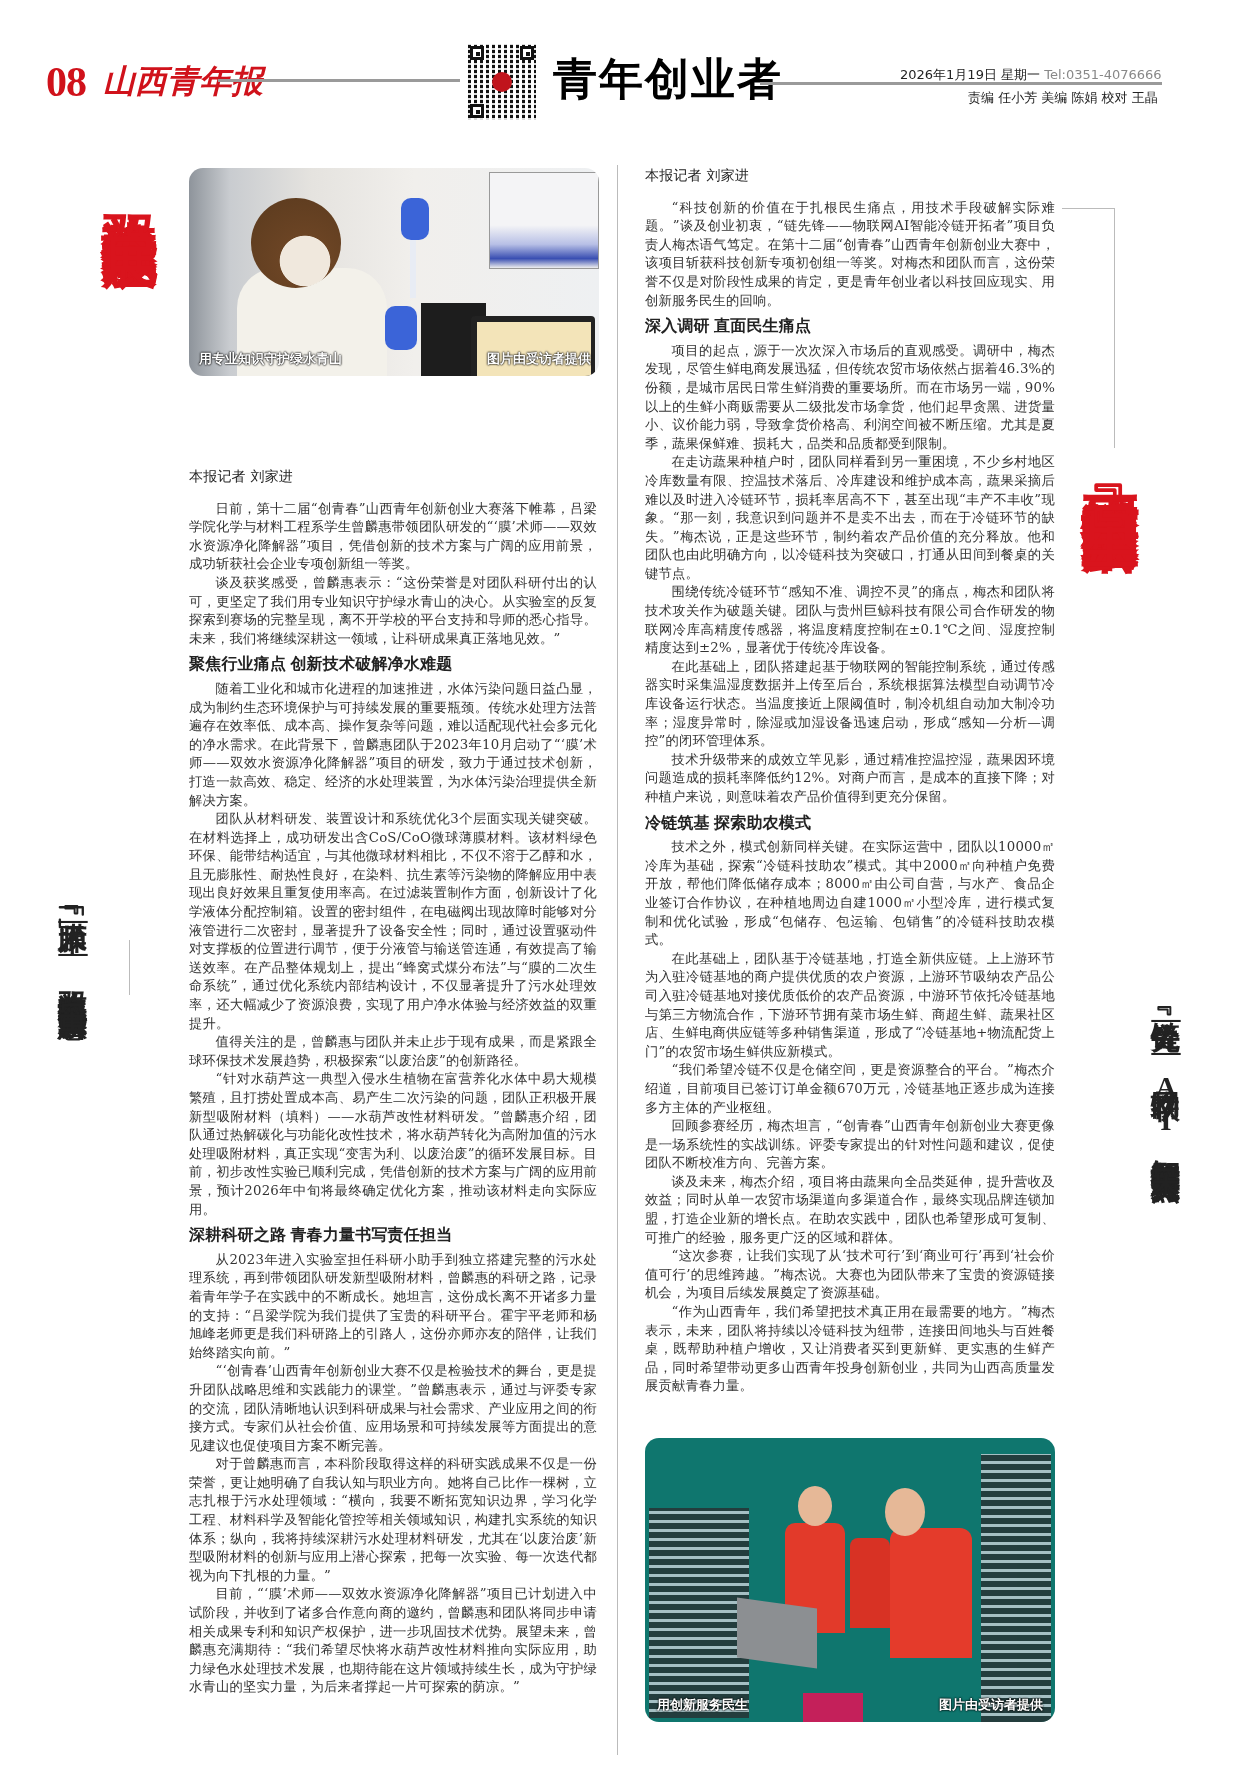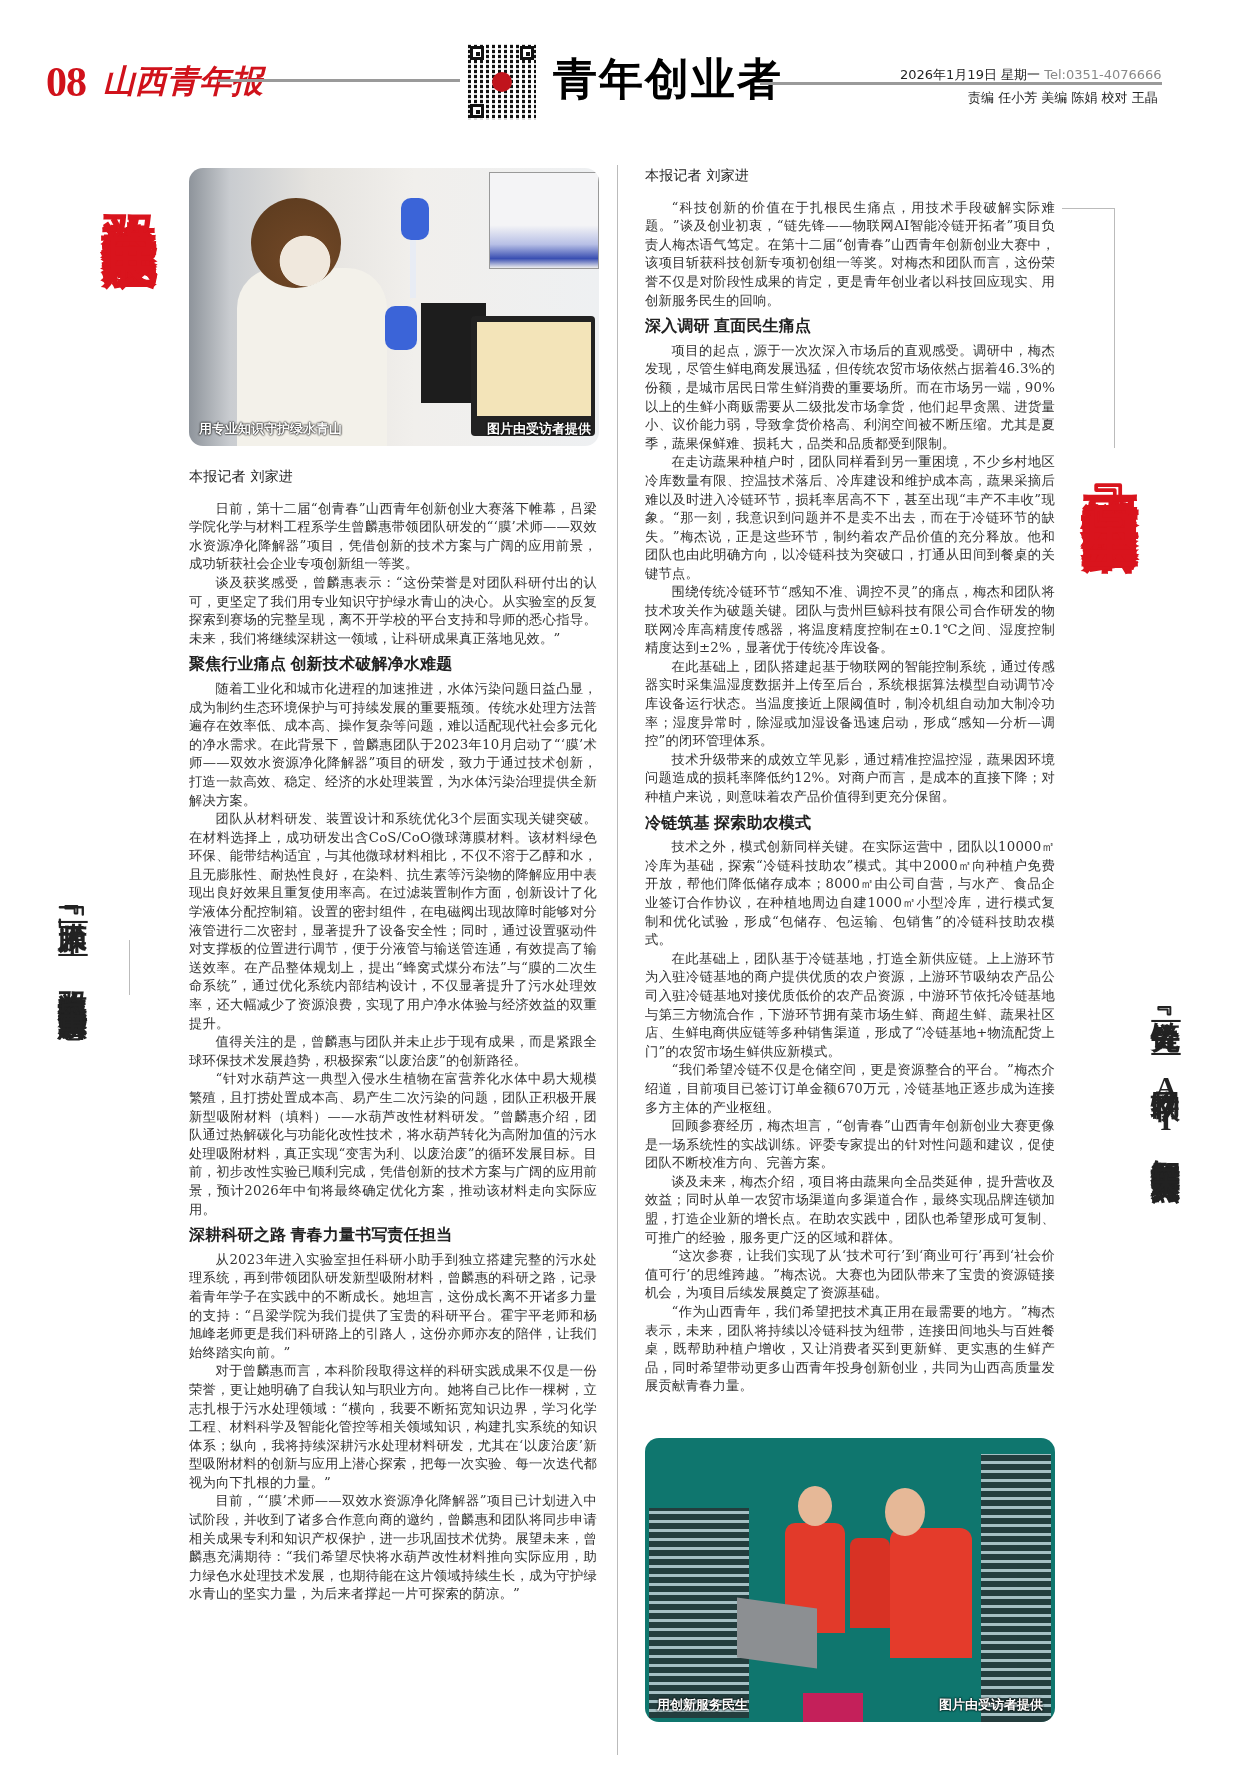--- a/index.html
+++ b/index.html
@@ -52,21 +52,21 @@
 <div class="abs date">
   <span>2026年1月19日 星期一</span>
   <span class="tel">Tel:0351-4076666</span>
 </div>
 <div class="abs editors">责编 任小芳 美编 陈娟 校对 王晶</div>
 
 <div class="abs vt vt-black" style="left:57px;top:168px;font-size:29px;line-height:32px;letter-spacing:1px;height:820px;">『「膜」术师——双效水资源净化降解器』项目负责人曾麟惠</div>
 <div class="abs vt vt-red" style="left:99px;top:170px;font-size:56px;line-height:62px;letter-spacing:2px;">双效净水技术赋能绿色发展</div>
 <div class="vline" style="left:129px;top:940px;height:55px;"></div>
 
-<div class="photo" style="left:189px;top:168px;width:410px;height:278px;
+<div class="photo" style="left:189px;top:168px;width:410px;height:208px;
   background:linear-gradient(90deg,#8e949b 0%,#c9ccd0 10%,#e5e3df 30%,#f1efec 55%,#eef0f2 100%);">
   <div style="position:absolute;left:300px;top:4px;width:108px;height:95px;background:linear-gradient(180deg,#f4f4f6 55%,#b8c0e6 75%,#3a4fb2 90%,#eee 100%);border:1px solid #999;"></div>
   <div style="position:absolute;left:48px;top:100px;width:150px;height:178px;background:#f3f1ea;border-radius:40px 40px 0 0;"></div>
   <div style="position:absolute;left:62px;top:30px;width:90px;height:90px;border-radius:50%;background:radial-gradient(circle at 60% 70%,#f0e8dd 30%,#6b4424 31%,#5a3a1e 100%);"></div>
   <div style="position:absolute;left:221px;top:30px;width:6px;height:100px;background:#e8ecf4;"></div>
   <div style="position:absolute;left:212px;top:30px;width:28px;height:42px;background:#3b64d8;border-radius:10px;"></div>
   <div style="position:absolute;left:196px;top:138px;width:32px;height:44px;background:#3b64d8;border-radius:10px;"></div>
   <div style="position:absolute;left:232px;top:135px;width:65px;height:100px;background:#1d1d1d;"></div>
   <div style="position:absolute;left:282px;top:148px;width:124px;height:120px;background:#222;border-radius:4px;">
     <div style="position:absolute;left:6px;top:6px;right:4px;bottom:20px;background:#f3e4b9;"></div>
@@ -79,20 +79,21 @@
   <div class="byline" style="margin-bottom:14px;">本报记者 刘家进</div>
   <p>日前，第十二届“创青春”山西青年创新创业大赛落下帷幕，吕梁学院化学与材料工程系学生曾麟惠带领团队研发的“‘膜’术师——双效水资源净化降解器”项目，凭借创新的技术方案与广阔的应用前景，成功斩获社会企业专项创新组一等奖。</p>
   <p>谈及获奖感受，曾麟惠表示：“这份荣誉是对团队科研付出的认可，更坚定了我们用专业知识守护绿水青山的决心。从实验室的反复探索到赛场的完整呈现，离不开学校的平台支持和导师的悉心指导。未来，我们将继续深耕这一领域，让科研成果真正落地见效。”</p>
   <div class="subhead">聚焦行业痛点 创新技术破解净水难题</div>
   <p>随着工业化和城市化进程的加速推进，水体污染问题日益凸显，成为制约生态环境保护与可持续发展的重要瓶颈。传统水处理方法普遍存在效率低、成本高、操作复杂等问题，难以适配现代社会多元化的净水需求。在此背景下，曾麟惠团队于2023年10月启动了“‘膜’术师——双效水资源净化降解器”项目的研发，致力于通过技术创新，打造一款高效、稳定、经济的水处理装置，为水体污染治理提供全新解决方案。</p>
   <p>团队从材料研发、装置设计和系统优化3个层面实现关键突破。在材料选择上，成功研发出含CoS/CoO微球薄膜材料。该材料绿色环保、能带结构适宜，与其他微球材料相比，不仅不溶于乙醇和水，且无膨胀性、耐热性良好，在染料、抗生素等污染物的降解应用中表现出良好效果且重复使用率高。在过滤装置制作方面，创新设计了化学液体分配控制箱。设置的密封组件，在电磁阀出现故障时能够对分液管进行二次密封，显著提升了设备安全性；同时，通过设置驱动件对支撑板的位置进行调节，便于分液管与输送管连通，有效提高了输送效率。在产品整体规划上，提出“蜂窝式煤分布法”与“膜的二次生命系统”，通过优化系统内部结构设计，不仅显著提升了污水处理效率，还大幅减少了资源浪费，实现了用户净水体验与经济效益的双重提升。</p>
   <p>值得关注的是，曾麟惠与团队并未止步于现有成果，而是紧跟全球环保技术发展趋势，积极探索“以废治废”的创新路径。</p>
   <p>“针对水葫芦这一典型入侵水生植物在富营养化水体中易大规模繁殖，且打捞处置成本高、易产生二次污染的问题，团队正积极开展新型吸附材料（填料）——水葫芦改性材料研发。”曾麟惠介绍，团队通过热解碳化与功能化改性技术，将水葫芦转化为高附加值的污水处理吸附材料，真正实现“变害为利、以废治废”的循环发展目标。目前，初步改性实验已顺利完成，凭借创新的技术方案与广阔的应用前景，预计2026年中旬将最终确定优化方案，推动该材料走向实际应用。</p>
   <div class="subhead">深耕科研之路 青春力量书写责任担当</div>
   <p>从2023年进入实验室担任科研小助手到独立搭建完整的污水处理系统，再到带领团队研发新型吸附材料，曾麟惠的科研之路，记录着青年学子在实践中的不断成长。她坦言，这份成长离不开诸多力量的支持：“吕梁学院为我们提供了宝贵的科研平台。霍宇平老师和杨旭峰老师更是我们科研路上的引路人，这份亦师亦友的陪伴，让我们始终踏实向前。”</p>
+  <p>“‘创青春’山西青年创新创业大赛不仅是检验技术的舞台，更是提升团队战略思维和实践能力的课堂。”曾麟惠表示，通过与评委专家的交流，团队清晰地认识到科研成果与社会需求、产业应用之间的衔接方式。专家们从社会价值、应用场景和可持续发展等方面提出的意见建议也促使项目方案不断完善。</p>
   <p>对于曾麟惠而言，本科阶段取得这样的科研实践成果不仅是一份荣誉，更让她明确了自我认知与职业方向。她将自己比作一棵树，立志扎根于污水处理领域：“横向，我要不断拓宽知识边界，学习化学工程、材料科学及智能化管控等相关领域知识，构建扎实系统的知识体系；纵向，我将持续深耕污水处理材料研发，尤其在‘以废治废’新型吸附材料的创新与应用上潜心探索，把每一次实验、每一次迭代都视为向下扎根的力量。”</p>
   <p>目前，“‘膜’术师——双效水资源净化降解器”项目已计划进入中试阶段，并收到了诸多合作意向商的邀约，曾麟惠和团队将同步申请相关成果专利和知识产权保护，进一步巩固技术优势。展望未来，曾麟惠充满期待：“我们希望尽快将水葫芦改性材料推向实际应用，助力绿色水处理技术发展，也期待能在这片领域持续生长，成为守护绿水青山的坚实力量，为后来者撑起一片可探索的荫凉。”</p>
 </div>
 
 <div class="vline" style="left:617px;top:165px;height:1590px;"></div>
 
 <div class="col" style="left:645px;top:166px;width:410px;">
   <div class="byline" style="margin-bottom:14px;">本报记者 刘家进</div>
   <p>“科技创新的价值在于扎根民生痛点，用技术手段破解实际难题。”谈及创业初衷，“链先锋——物联网AI智能冷链开拓者”项目负责人梅杰语气笃定。在第十二届“创青春”山西青年创新创业大赛中，该项目斩获科技创新专项初创组一等奖。对梅杰和团队而言，这份荣誉不仅是对阶段性成果的肯定，更是青年创业者以科技回应现实、用创新服务民生的回响。</p>
   <div class="subhead">深入调研 直面民生痛点</div>

